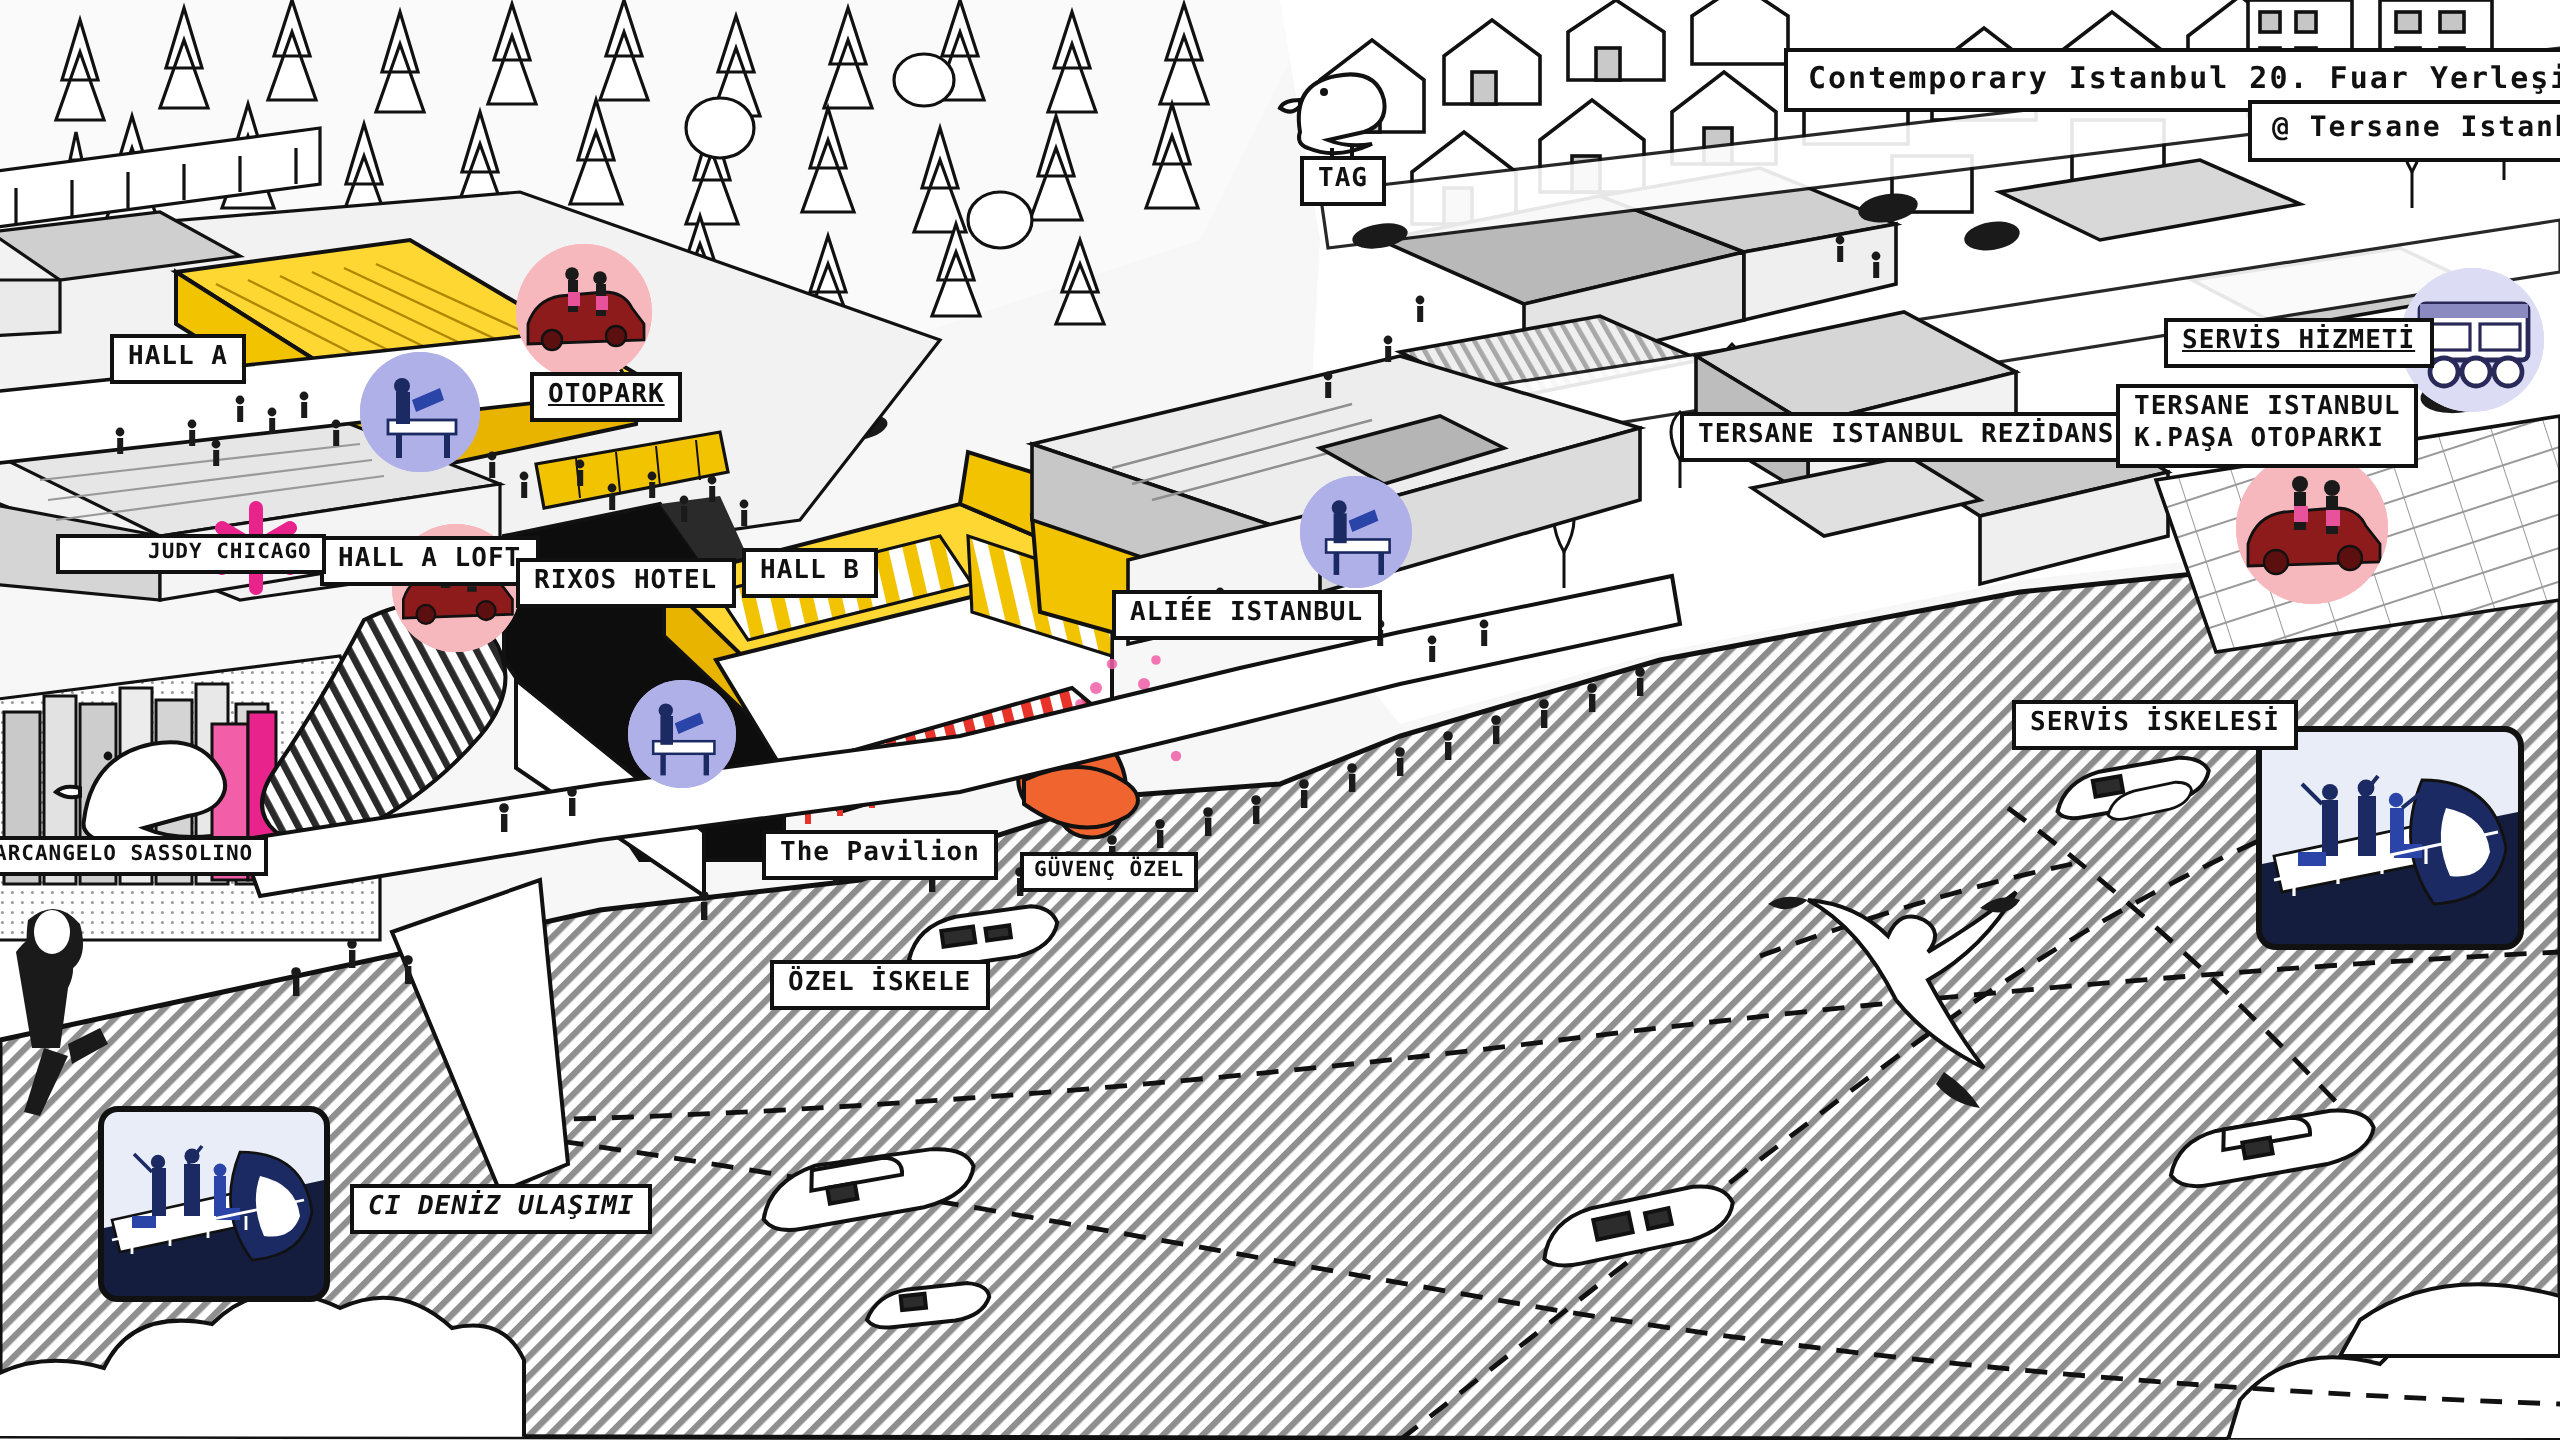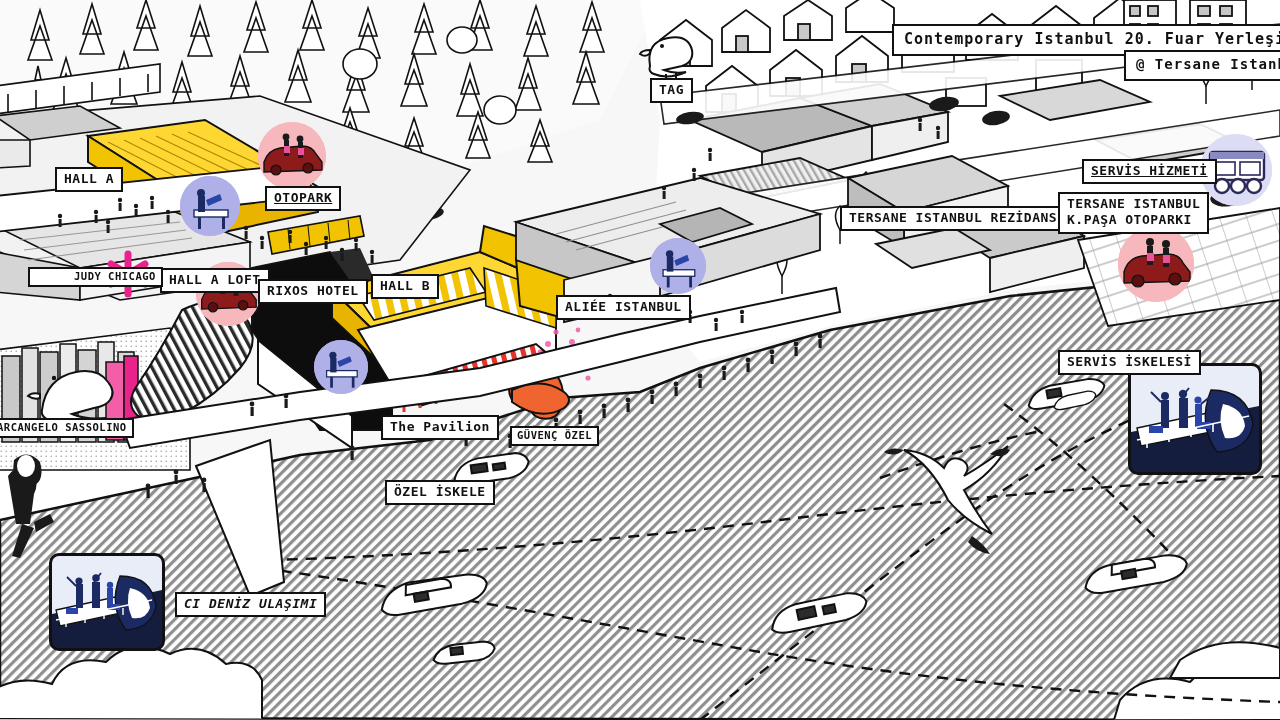--- a/index.html
+++ b/index.html
@@ -796,19 +796,19 @@
 <div class="label" style="left:160px; top:240px;margin-top:28px;">HALL A LOFT</div>
 <div class="label" style="left:371px; top:274px;">HALL B</div>
 <div class="label mixed" style="left:381px; top:415px;">The Pavilion</div>
 <div class="label" style="left:258px; top:279px;">RIXOS HOTEL</div>
 <div class="label" style="left:265px; top:186px;text-decoration:underline;">OTOPARK</div>
 <div class="label small" style="left:28px; top:267px;padding-left:44px;">JUDY CHICAGO</div>
 <div class="label small" style="left:-10px; top:418px;">ARCANGELO SASSOLINO</div>
 <div class="label small" style="left:510px; top:426px;">GÜVENÇ ÖZEL</div>
 <div class="label" style="left:337px; top:480px;margin-left:48px;">ÖZEL İSKELE</div>
 <div class="label" style="left:175px; top:592px;font-style:italic;">CI DENİZ ULAŞIMI</div>
-<div class="label" style="left:1058px; top:350px;">SERVİS İSKELESİ</div>
+<div class="label" style="left:1006px; top:350px;">SERVİS İSKELESİ</div>
 <div class="label" style="left:1082px; top:159px;text-decoration:underline;">SERVİS HİZMETİ</div>
 <div class="label" style="left:840px; top:206px;">TERSANE ISTANBUL REZİDANSLARI</div>
 <div class="label two-line" style="left:1058px; top:192px;">TERSANE ISTANBUL
 K.PAŞA OTOPARKI</div>
 <div class="label" style="left:556px; top:264px;margin-top:31px;">ALIÉE ISTANBUL</div>
 <div class="label" style="left:650px; top:78px;">TAG</div>
 
 </body></html>

